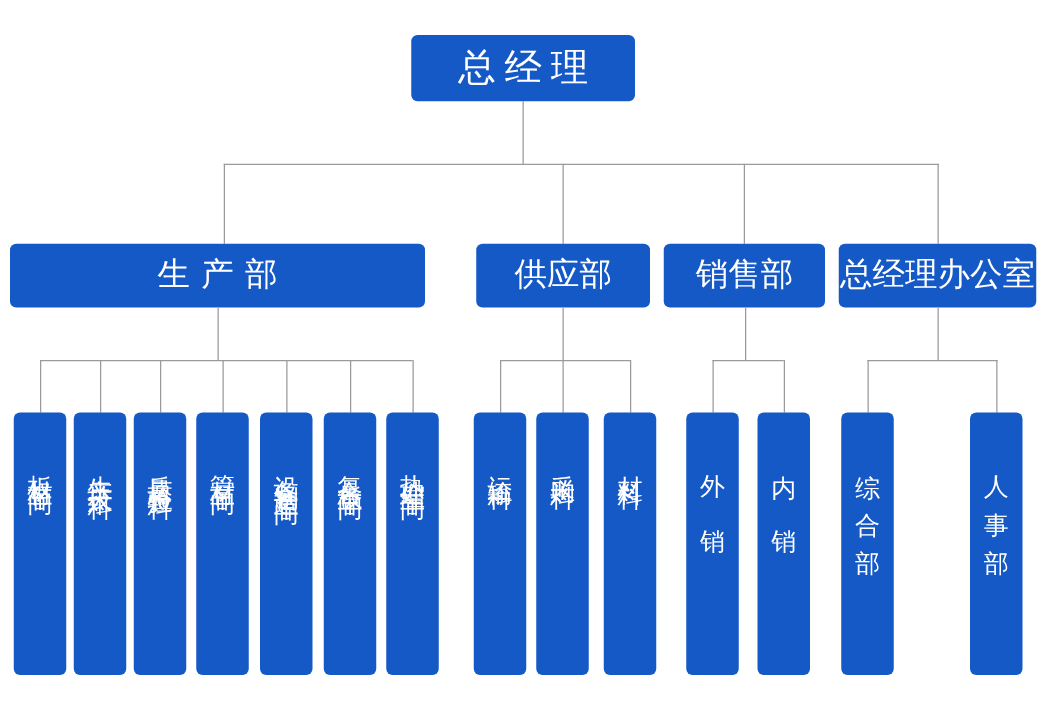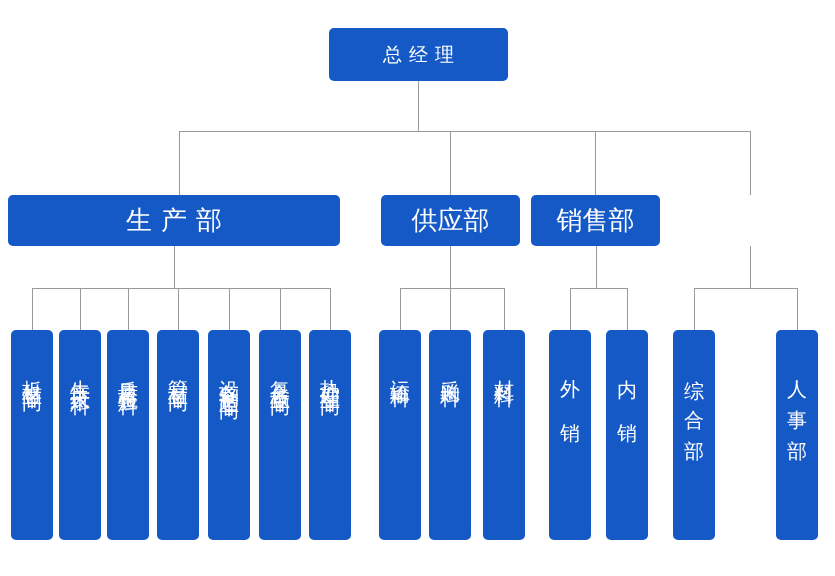--- a/index.html
+++ b/index.html
@@ -42,21 +42,21 @@
 
   
   .node.h-node .label {
     display: block;
     text-align: center;
     white-space: nowrap;
     line-height: 1.1;
   }
 
   .node.root {
-    font-size: 19px;
+    font-size: 30px;
   }
   .node.root .label { letter-spacing: 7px; text-indent: 7px; }
 
   .node.dept {
     font-size: 26px;
   }
   .node.dept.spaced .label { letter-spacing: 9px; text-indent: 9px; }
 
   
   .node.v-node {
@@ -102,20 +102,23 @@
   </div>
 
   <div class="node h-node dept" style="left:531px; top:195px; width:129px; height:51px;">
     <span class="label">销售部</span>
   </div>
 
   <div class="node h-node dept" style="left:381px; top:195px; width:139px; height:51px;">
     <span class="label">供应部</span>
   </div>
 
+  <div class="node h-node dept" style="left:671px; top:195px; width:158px; height:51px;">
+    <span class="label">总经理办公室</span>
+  </div>
 
   <div class="conn v" style="left:174px; top:246px; height:42px;"></div>
   <div class="conn h" style="left:32px; top:288px; width:298px;"></div>
   <div class="conn v" style="left:32px; top:288px; height:42px;"></div>
   <div class="conn v" style="left:80px; top:288px; height:42px;"></div>
   <div class="conn v" style="left:128px; top:288px; height:42px;"></div>
   <div class="conn v" style="left:178px; top:288px; height:42px;"></div>
   <div class="conn v" style="left:229px; top:288px; height:42px;"></div>
   <div class="conn v" style="left:280px; top:288px; height:42px;"></div>
   <div class="conn v" style="left:330px; top:288px; height:42px;"></div>

